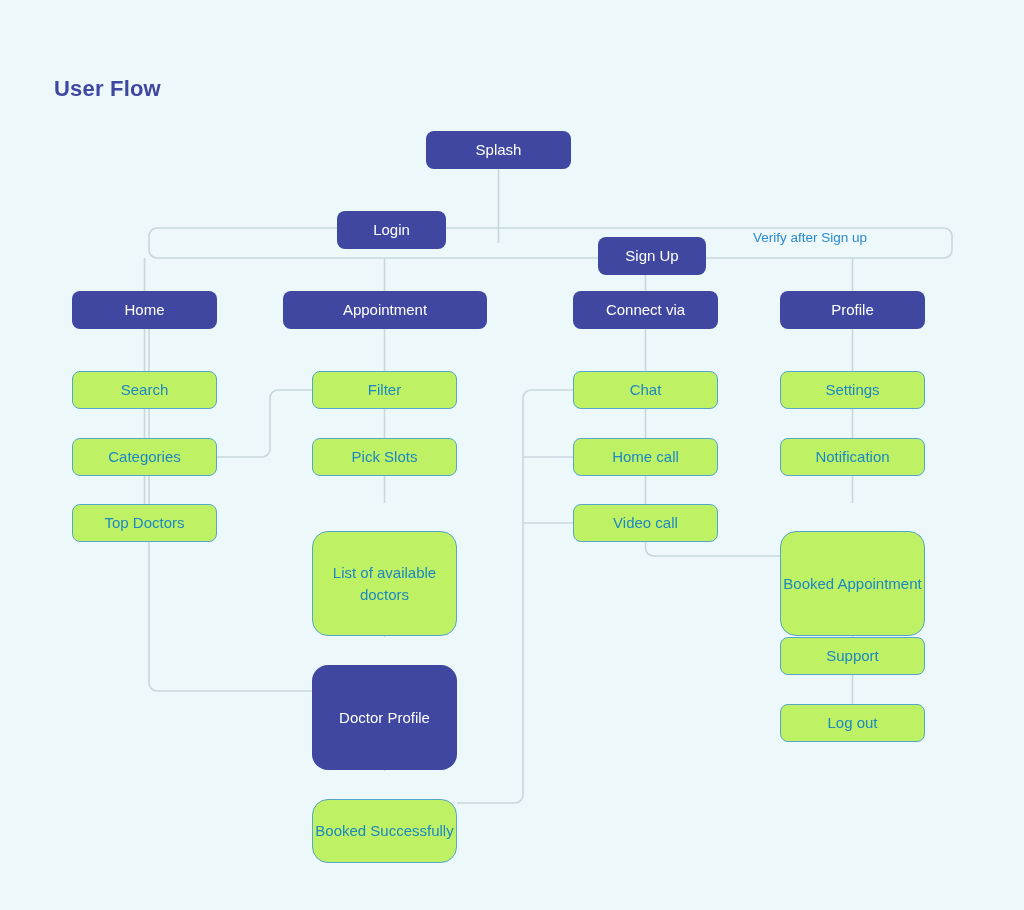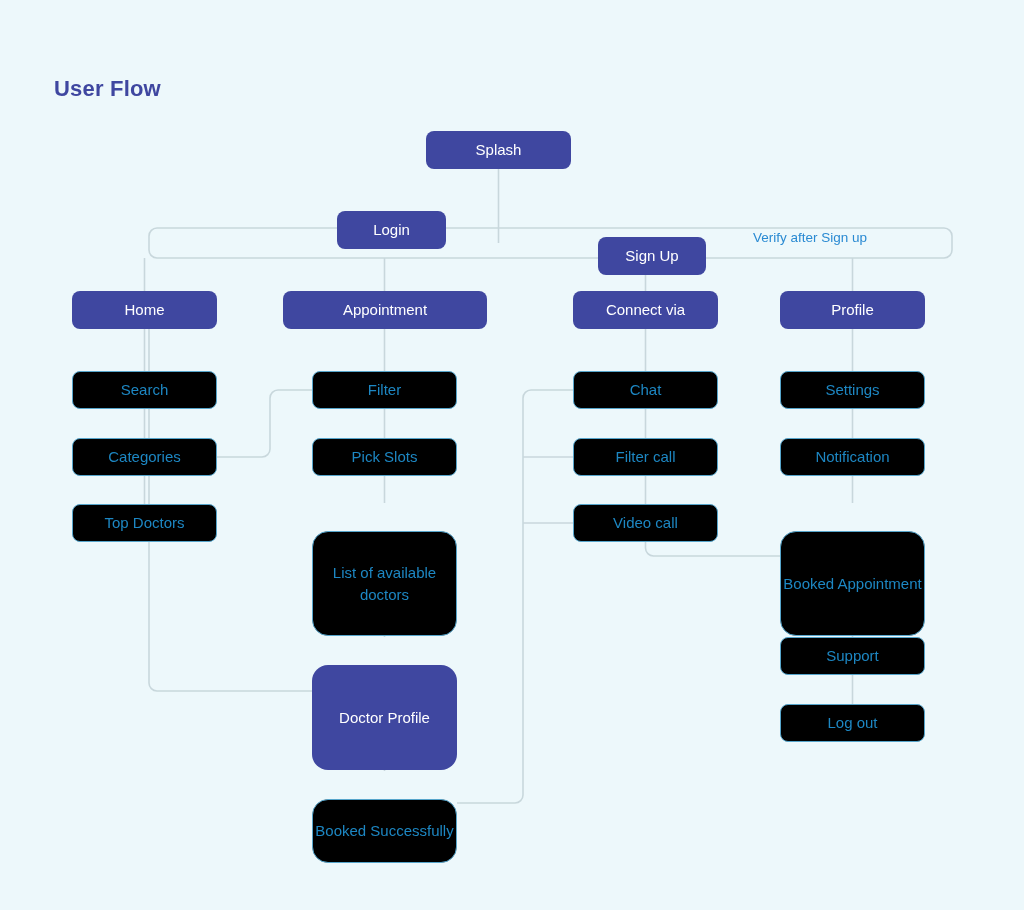--- a/index.html
+++ b/index.html
@@ -45,21 +45,21 @@
     font-weight: normal;
     line-height: 1.45;
     z-index: 2;
   }
   .node.filled {
     background: #3f47a0;
     color: #ffffff;
     border-radius: 8px;
   }
   .node.outlined {
-    background: #000000;
+    background: #bef264;
     color: #1d87c3;
     border: 1.6px solid #56a5cb;
     border-radius: 8px;
   }
   .node.big {
     border-radius: 16px;
     margin-top: 28px;
   }
   .node.filled.big {
     border-radius: 16px;
@@ -142,21 +142,21 @@
   <div class="node outlined" style="left:72px; top:438px; width:145px; height:38px;">Categories</div>
   <div class="node outlined" style="left:72px; top:504px; width:145px; height:38px;">Top Doctors</div>
 
   <div class="node outlined" style="left:312px; top:371px; width:145px; height:38px;">Filter</div>
   <div class="node outlined" style="left:312px; top:438px; width:145px; height:38px;">Pick Slots</div>
   <div class="node outlined big" style="left:312px; top:503px; width:145px; height:105px;">List of available doctors</div>
   <div class="node filled big" style="left:312px; top:637px; width:145px; height:105px;">Doctor Profile</div>
   <div class="node outlined big" style="left:312px; top:771px; width:145px; height:64px;">Booked Successfully</div>
 
   <div class="node outlined" style="left:573px; top:371px; width:145px; height:38px;">Chat</div>
-  <div class="node outlined" style="left:573px; top:438px; width:145px; height:38px;">Filter call</div>
+  <div class="node outlined" style="left:573px; top:438px; width:145px; height:38px;">Home call</div>
   <div class="node outlined" style="left:573px; top:504px; width:145px; height:38px;">Video call</div>
 
   <div class="node outlined" style="left:780px; top:371px; width:145px; height:38px;">Settings</div>
   <div class="node outlined" style="left:780px; top:438px; width:145px; height:38px;">Notification</div>
   <div class="node outlined big" style="left:780px; top:503px; width:145px; height:105px;">Booked Appointment</div>
   <div class="node outlined" style="left:780px; top:637px; width:145px; height:38px;">Support</div>
   <div class="node outlined" style="left:780px; top:704px; width:145px; height:38px;">Log out</div>
 
 </div>
 

